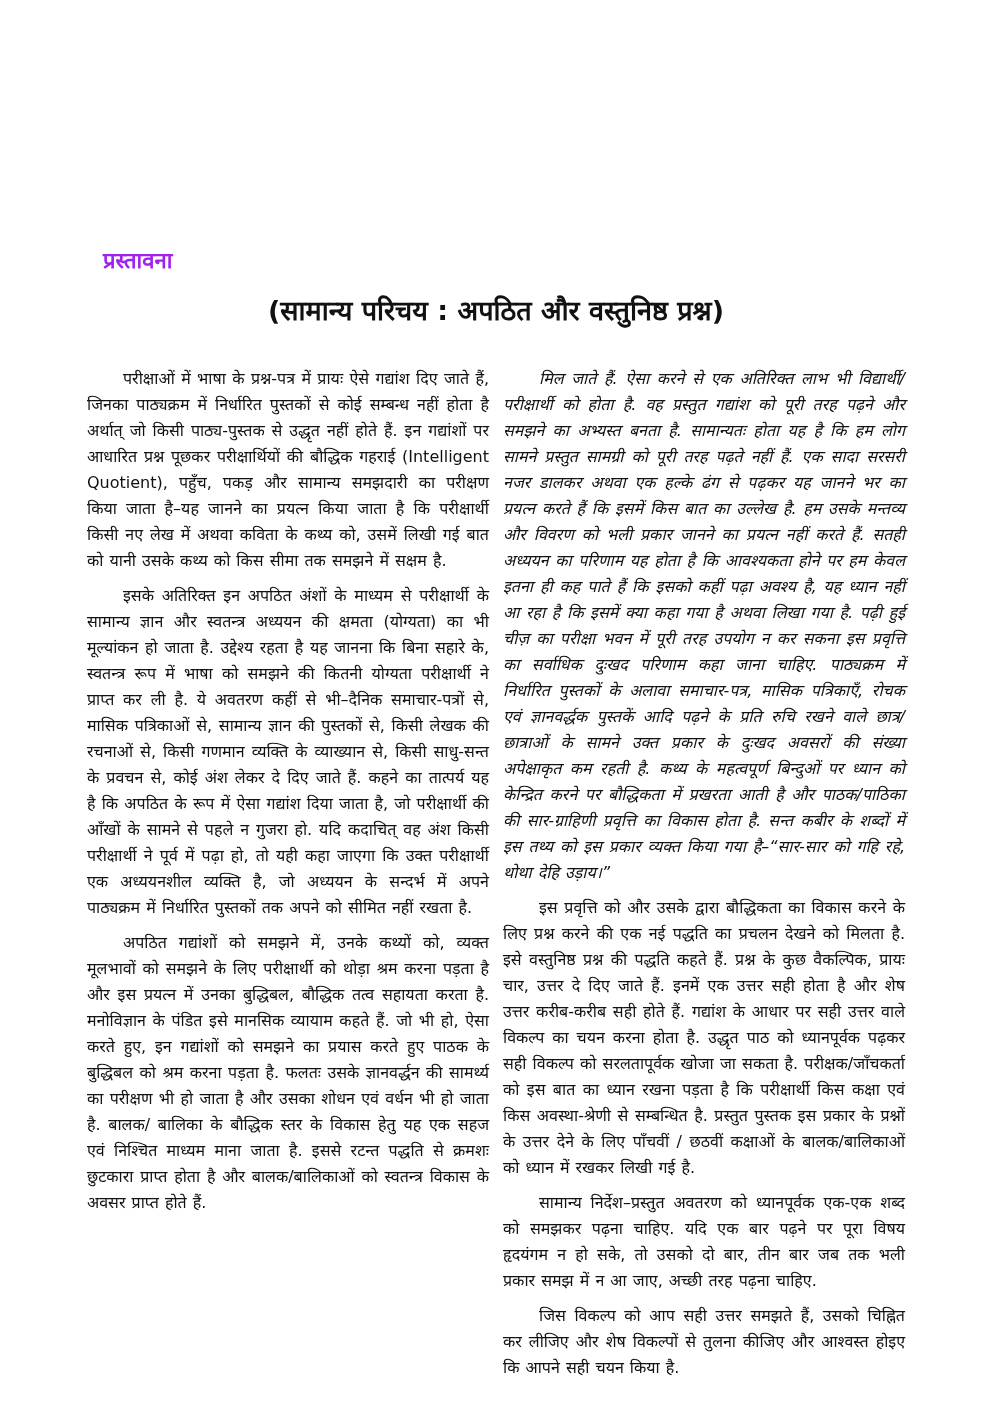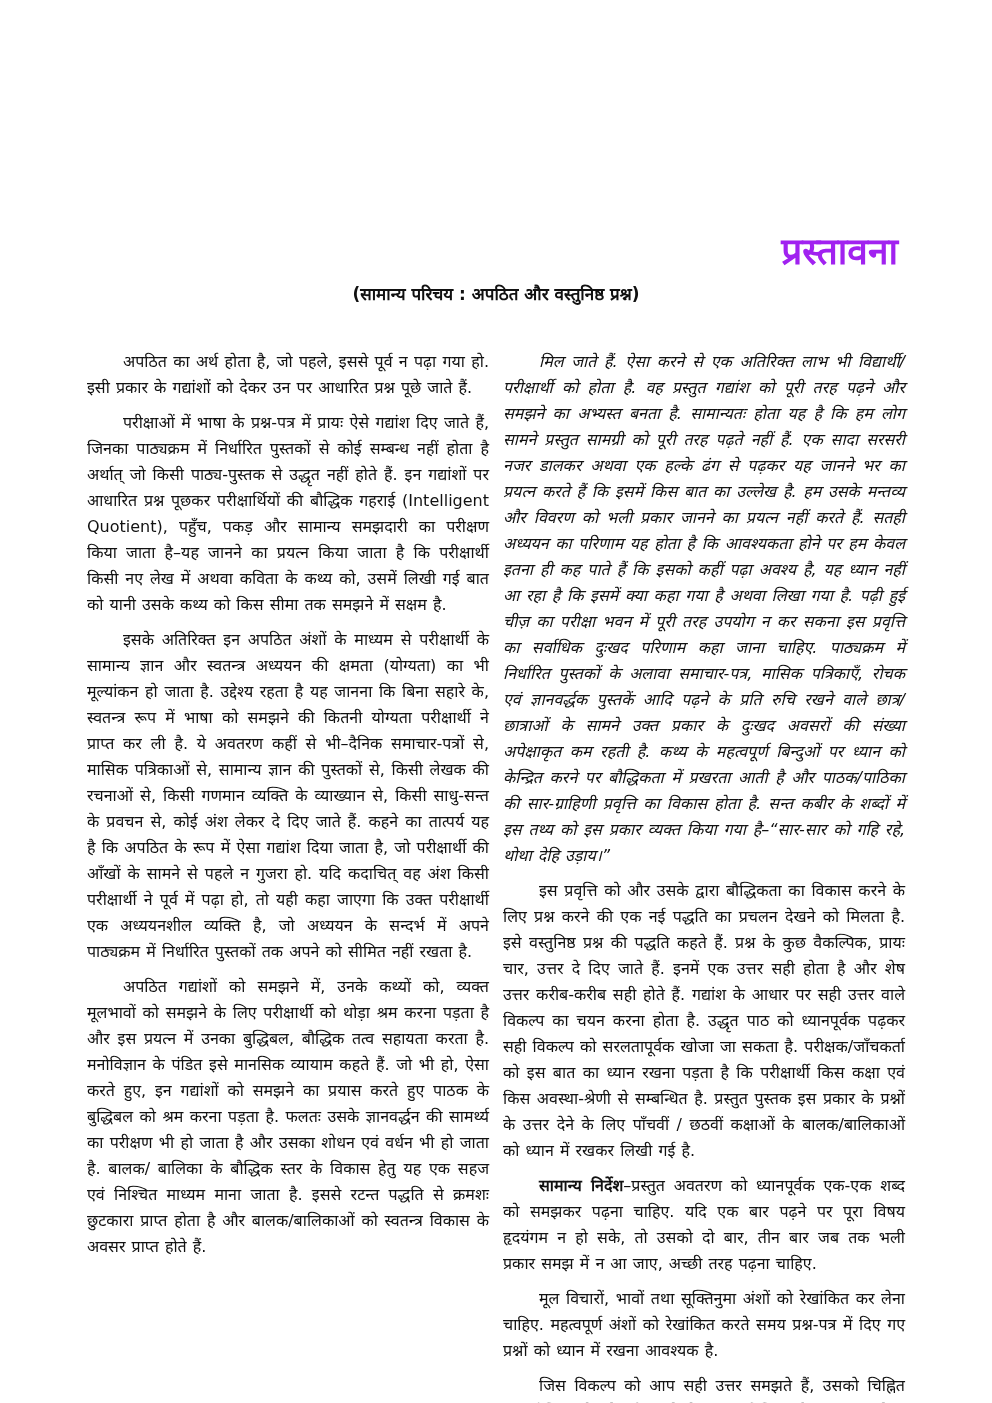--- a/index.html
+++ b/index.html
@@ -15,31 +15,31 @@
     overflow: hidden;
   }
   .page {
     box-sizing: border-box;
     width: 992px;
     height: 1403px;
     padding: 228px 87px 40px 87px;
     background: #ffffff;
   }
   .page-title {
-    margin: 7px;
-    text-align: right;
-    font-size: 37px;
+    margin: 16px;
+    text-align: left;
+    font-size: 22px;
     line-height: 34px;
     font-weight: bold;
     color: #a122f0;
   }
   .page-subtitle {
     margin: 8px 0 0 0;
     text-align: center;
-    font-size: 17px;
+    font-size: 27px;
     line-height: 34px;
     font-weight: bold;
     color: #111111;
   }
   .columns {
     display: flex;
     gap: 14px;
     margin-top: 38px;
   }
   .col {
@@ -52,43 +52,41 @@
     line-height: 26px;
     text-align: justify;
     text-indent: 36px;
     word-spacing: 1px;
   }
   .col p.no-indent {
     text-indent: 36px;
     font-style: italic;
   }
   .lead-bold {
-    font-weight: bold;
+    font-weight: normal;
   }
 </style>
 </head>
 <body>
 
 <div class="page">
 
   <h1 class="page-title">प्रस्तावना</h1>
 
   <h2 class="page-subtitle">(सामान्य परिचय : अपठित और वस्तुनिष्ठ प्रश्न)</h2>
 
   <div class="columns">
 
     <div class="col">
-      <p>अपठित का अर्थ होता है, जो पहले, इससे पूर्व न पढ़ा गया हो. इसी प्रकार के गद्यांशों को देकर उन पर आधारित प्रश्न पूछे जाते हैं.</p>
       <p>परीक्षाओं में भाषा के प्रश्न-पत्र में प्रायः ऐसे गद्यांश दिए जाते हैं, जिनका पाठ्यक्रम में निर्धारित पुस्तकों से कोई सम्बन्ध नहीं होता है अर्थात् जो किसी पाठ्य-पुस्तक से उद्धृत नहीं होते हैं. इन गद्यांशों पर आधारित प्रश्न पूछकर परीक्षार्थियों की बौद्धिक गहराई (Intelligent Quotient), पहुँच, पकड़ और सामान्य समझदारी का परीक्षण किया जाता है–यह जानने का प्रयत्न किया जाता है कि परीक्षार्थी किसी नए लेख में अथवा कविता के कथ्य को, उसमें लिखी गई बात को यानी उसके कथ्य को किस सीमा तक समझने में सक्षम है.</p>
       <p>इसके अतिरिक्त इन अपठित अंशों के माध्यम से परीक्षार्थी के सामान्य ज्ञान और स्वतन्त्र अध्ययन की क्षमता (योग्यता) का भी मूल्यांकन हो जाता है. उद्देश्य रहता है यह जानना कि बिना सहारे के, स्वतन्त्र रूप में भाषा को समझने की कितनी योग्यता परीक्षार्थी ने प्राप्त कर ली है. ये अवतरण कहीं से भी–दैनिक समाचार-पत्रों से, मासिक पत्रिकाओं से, सामान्य ज्ञान की पुस्तकों से, किसी लेखक की रचनाओं से, किसी गणमान व्यक्ति के व्याख्यान से, किसी साधु-सन्त के प्रवचन से, कोई अंश लेकर दे दिए जाते हैं. कहने का तात्पर्य यह है कि अपठित के रूप में ऐसा गद्यांश दिया जाता है, जो परीक्षार्थी की आँखों के सामने से पहले न गुजरा हो. यदि कदाचित् वह अंश किसी परीक्षार्थी ने पूर्व में पढ़ा हो, तो यही कहा जाएगा कि उक्त परीक्षार्थी एक अध्ययनशील व्यक्ति है, जो अध्ययन के सन्दर्भ में अपने पाठ्यक्रम में निर्धारित पुस्तकों तक अपने को सीमित नहीं रखता है.</p>
       <p>अपठित गद्यांशों को समझने में, उनके कथ्यों को, व्यक्त मूलभावों को समझने के लिए परीक्षार्थी को थोड़ा श्रम करना पड़ता है और इस प्रयत्न में उनका बुद्धिबल, बौद्धिक तत्व सहायता करता है. मनोविज्ञान के पंडित इसे मानसिक व्यायाम कहते हैं. जो भी हो, ऐसा करते हुए, इन गद्यांशों को समझने का प्रयास करते हुए पाठक के बुद्धिबल को श्रम करना पड़ता है. फलतः उसके ज्ञानवर्द्धन की सामर्थ्य का परीक्षण भी हो जाता है और उसका शोधन एवं वर्धन भी हो जाता है. बालक/ बालिका के बौद्धिक स्तर के विकास हेतु यह एक सहज एवं निश्चित माध्यम माना जाता है. इससे रटन्त पद्धति से क्रमशः छुटकारा प्राप्त होता है और बालक/बालिकाओं को स्वतन्त्र विकास के अवसर प्राप्त होते हैं.</p>
     </div>
 
     <div class="col">
       <p class="no-indent">मिल जाते हैं. ऐसा करने से एक अतिरिक्त लाभ भी विद्यार्थी/ परीक्षार्थी को होता है. वह प्रस्तुत गद्यांश को पूरी तरह पढ़ने और समझने का अभ्यस्त बनता है. सामान्यतः होता यह है कि हम लोग सामने प्रस्तुत सामग्री को पूरी तरह पढ़ते नहीं हैं. एक सादा सरसरी नजर डालकर अथवा एक हल्के ढंग से पढ़कर यह जानने भर का प्रयत्न करते हैं कि इसमें किस बात का उल्लेख है. हम उसके मन्तव्य और विवरण को भली प्रकार जानने का प्रयत्न नहीं करते हैं. सतही अध्ययन का परिणाम यह होता है कि आवश्यकता होने पर हम केवल इतना ही कह पाते हैं कि इसको कहीं पढ़ा अवश्य है, यह ध्यान नहीं आ रहा है कि इसमें क्या कहा गया है अथवा लिखा गया है. पढ़ी हुई चीज़ का परीक्षा भवन में पूरी तरह उपयोग न कर सकना इस प्रवृत्ति का सर्वाधिक दुःखद परिणाम कहा जाना चाहिए. पाठ्यक्रम में निर्धारित पुस्तकों के अलावा समाचार-पत्र, मासिक पत्रिकाएँ, रोचक एवं ज्ञानवर्द्धक पुस्तकें आदि पढ़ने के प्रति रुचि रखने वाले छात्र/छात्राओं के सामने उक्त प्रकार के दुःखद अवसरों की संख्या अपेक्षाकृत कम रहती है. कथ्य के महत्वपूर्ण बिन्दुओं पर ध्यान को केन्द्रित करने पर बौद्धिकता में प्रखरता आती है और पाठक/पाठिका की सार-ग्राहिणी प्रवृत्ति का विकास होता है. सन्त कबीर के शब्दों में इस तथ्य को इस प्रकार व्यक्त किया गया है–“सार-सार को गहि रहे, थोथा देहि उड़ाय।”</p>
       <p>इस प्रवृत्ति को और उसके द्वारा बौद्धिकता का विकास करने के लिए प्रश्न करने की एक नई पद्धति का प्रचलन देखने को मिलता है. इसे वस्तुनिष्ठ प्रश्न की पद्धति कहते हैं. प्रश्न के कुछ वैकल्पिक, प्रायः चार, उत्तर दे दिए जाते हैं. इनमें एक उत्तर सही होता है और शेष उत्तर करीब-करीब सही होते हैं. गद्यांश के आधार पर सही उत्तर वाले विकल्प का चयन करना होता है. उद्धृत पाठ को ध्यानपूर्वक पढ़कर सही विकल्प को सरलतापूर्वक खोजा जा सकता है. परीक्षक/जाँचकर्ता को इस बात का ध्यान रखना पड़ता है कि परीक्षार्थी किस कक्षा एवं किस अवस्था-श्रेणी से सम्बन्धित है. प्रस्तुत पुस्तक इस प्रकार के प्रश्नों के उत्तर देने के लिए पाँचवीं / छठवीं कक्षाओं के बालक/बालिकाओं को ध्यान में रखकर लिखी गई है.</p>
       <p><span class="lead-bold">सामान्य निर्देश</span><span>–प्रस्तुत अवतरण को ध्यानपूर्वक एक-एक शब्द को समझकर पढ़ना चाहिए. यदि एक बार पढ़ने पर पूरा विषय हृदयंगम न हो सके, तो उसको दो बार, तीन बार जब तक भली प्रकार समझ में न आ जाए, अच्छी तरह पढ़ना चाहिए.</span></p>
-      <p>मूल विचारों, भावों तथा सूक्तिनुमा अंशों को रेखांकित कर लेना चाहिए. महत्वपूर्ण अंशों को रेखांकित करते समय प्रश्न-पत्र में दिए गए प्रश्नों को ध्यान में रखना आवश्यक है.</p>
       <p>जिस विकल्प को आप सही उत्तर समझते हैं, उसको चिह्नित कर लीजिए और शेष विकल्पों से तुलना कीजिए और आश्वस्त होइए कि आपने सही चयन किया है.</p>
     </div>
 
   </div>
 </div>
 
 </body></html>

